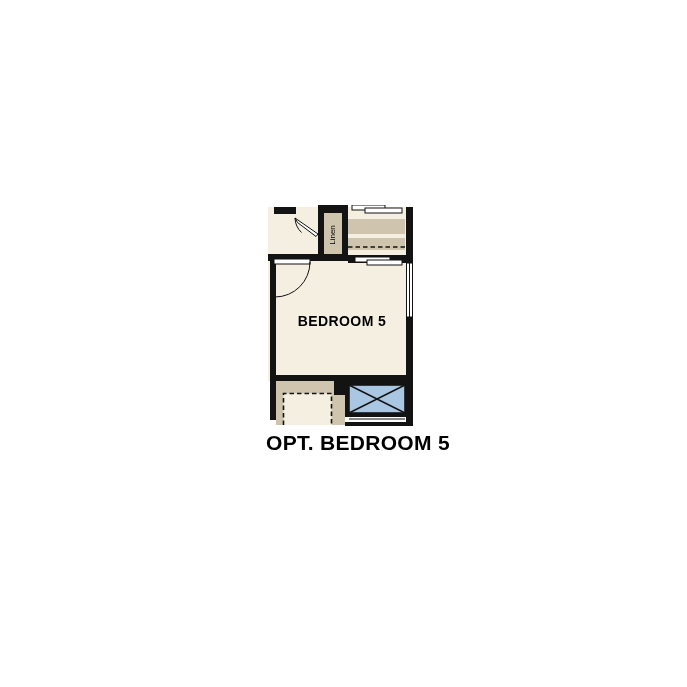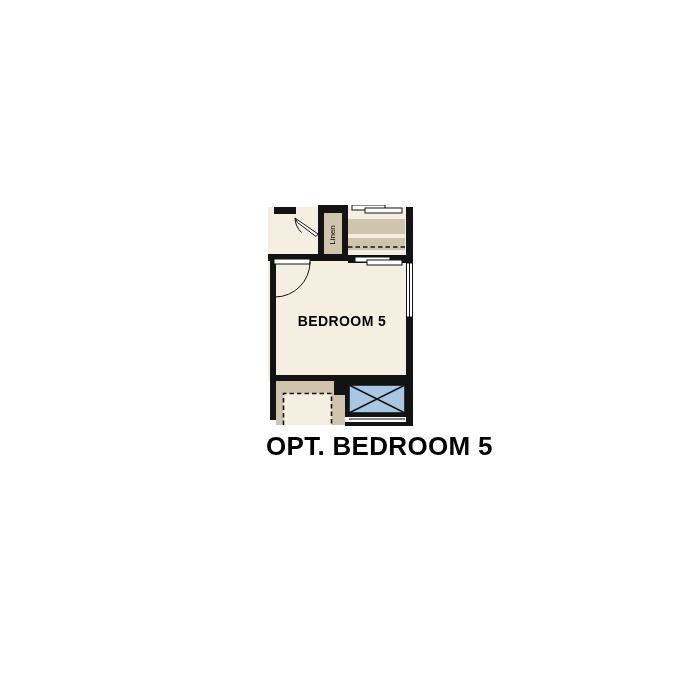--- a/index.html
+++ b/index.html
@@ -17,21 +17,21 @@
     top: 205px;
     width: 158px;
   }
   .plan-svg {
     display: block;
     margin: 0 auto;
   }
   .plan-caption {
     margin-top: 4px;
     text-align: center;
-    font-size: 26px;
+    font-size: 21px;
     font-weight: 700;
     color: #000000;
     letter-spacing: 0.3px;
     white-space: nowrap;
   }
   .room-label {
     font-family: "Liberation Sans", sans-serif;
     font-size: 14px;
     font-weight: 700;
     fill: #000000;

